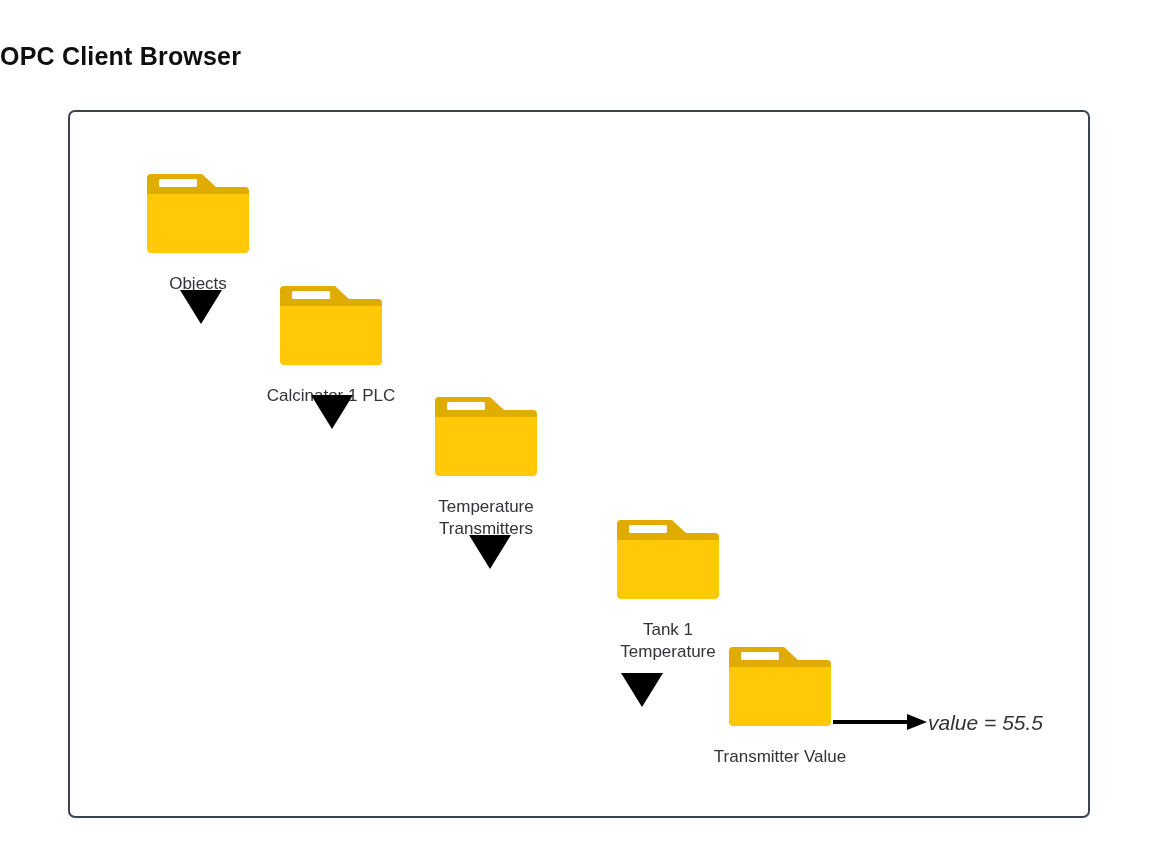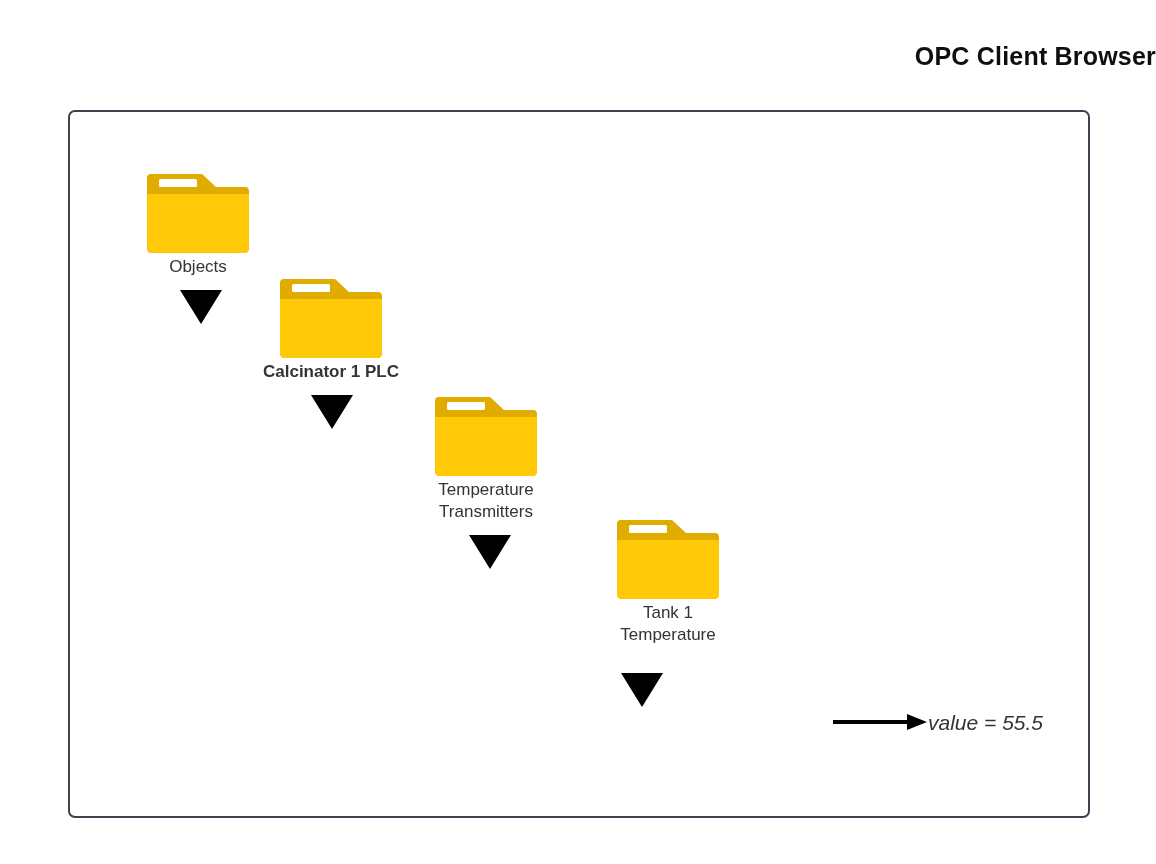--- a/index.html
+++ b/index.html
@@ -16,21 +16,21 @@
     overflow: hidden;
     position: relative;
   }
 
   
   #page-title {
     position: absolute;
     left: 0;
     top: 42px;
     width: 1156px;
-    text-align: right;
+    text-align: left;
     font-size: 25px;
     font-weight: bold;
     color: #0f0f10;
     letter-spacing: 0.2px;
   }
 
   
   #diagram-frame {
     position: absolute;
     left: 68px;
@@ -52,21 +52,21 @@
     width: 108px;
     height: 84px;
     display: block;
   }
   .folder svg {
     display: block;
     width: 108px;
     height: 84px;
   }
   .node-label {
-    margin-top: 0;
+    margin-top: 17px;
     text-align: center;
     font-size: 17px;
     line-height: 22px;
     color: #333338;
     white-space: pre-line;
     width: 180px;
     margin-left: -36px;
   }
 
   
@@ -106,21 +106,21 @@
         <path d="M3 6 Q3 2 7 2 L58 2 L72 15 L101 15 Q105 15 105 19 L105 76 Q105 81 100 81 L8 81 Q3 81 3 76 Z" fill="#e0ac00"></path>
         <path d="M3 22 L105 22 L105 76 Q105 81 100 81 L8 81 Q3 81 3 76 Z" fill="#ffc907"></path>
         <rect x="15" y="7" width="38" height="8" rx="1.5" fill="#ffffff"></rect>
       </svg>
     </div>
     <div class="node-label">Objects</div>
   </div>
 
   <div class="down-arrow" style="left:110px; top:178px;"></div>
 
-  <div class="node" style="left:207px; top:165px;font-weight:bold;">
+  <div class="node" style="left:207px; top:172px;">
     <div class="folder">
       <svg viewBox="0 0 108 84" xmlns="http://www.w3.org/2000/svg">
         <path d="M3 6 Q3 2 7 2 L58 2 L72 15 L101 15 Q105 15 105 19 L105 76 Q105 81 100 81 L8 81 Q3 81 3 76 Z" fill="#e0ac00"></path>
         <path d="M3 22 L105 22 L105 76 Q105 81 100 81 L8 81 Q3 81 3 76 Z" fill="#ffc907"></path>
         <rect x="15" y="7" width="38" height="8" rx="1.5" fill="#ffffff"></rect>
       </svg>
     </div>
     <div class="node-label">Calcinator 1 PLC</div>
   </div>
 
@@ -147,20 +147,30 @@
         <path d="M3 22 L105 22 L105 76 Q105 81 100 81 L8 81 Q3 81 3 76 Z" fill="#ffc907"></path>
         <rect x="15" y="7" width="38" height="8" rx="1.5" fill="#ffffff"></rect>
       </svg>
     </div>
     <div class="node-label">Tank 1
 Temperature</div>
   </div>
 
   <div class="down-arrow" style="left:551px; top:561px;"></div>
 
+  <div class="node" style="left:656px; top:533px;">
+    <div class="folder">
+      <svg viewBox="0 0 108 84" xmlns="http://www.w3.org/2000/svg">
+        <path d="M3 6 Q3 2 7 2 L58 2 L72 15 L101 15 Q105 15 105 19 L105 76 Q105 81 100 81 L8 81 Q3 81 3 76 Z" fill="#e0ac00"></path>
+        <path d="M3 22 L105 22 L105 76 Q105 81 100 81 L8 81 Q3 81 3 76 Z" fill="#ffc907"></path>
+        <rect x="15" y="7" width="38" height="8" rx="1.5" fill="#ffffff"></rect>
+      </svg>
+    </div>
+    <div class="node-label">Transmitter Value</div>
+  </div>
 
   <div id="value-arrow" style="left:763px; top:600px;">
     <svg width="96" height="20" viewBox="0 0 96 20" xmlns="http://www.w3.org/2000/svg">
       <line x1="0" y1="10" x2="76" y2="10" stroke="#000000" stroke-width="4"></line>
       <polygon points="74,2 94,10 74,18" fill="#000000"></polygon>
     </svg>
   </div>
 
   <div id="value-text" style="left:858px; top:599px;">value = 55.5</div>
 

